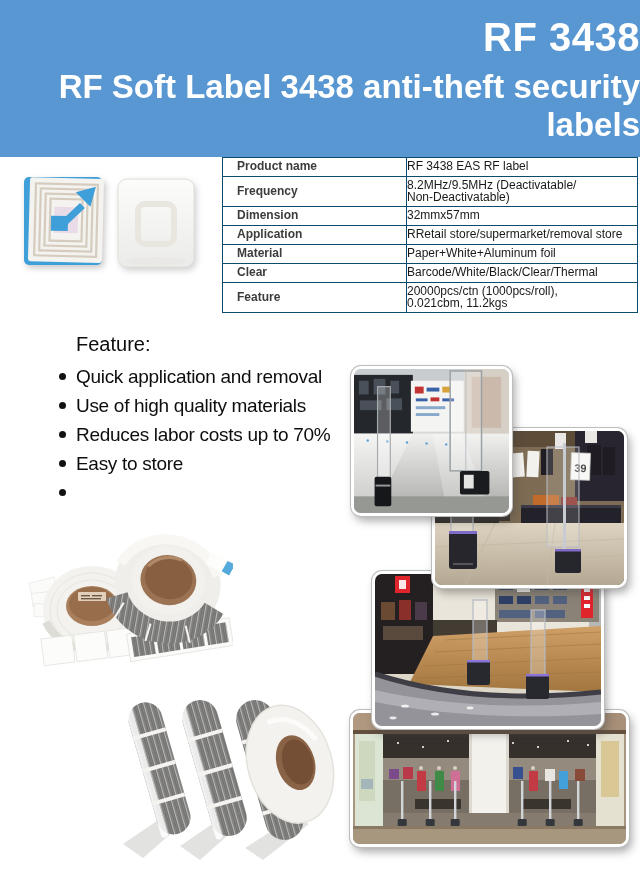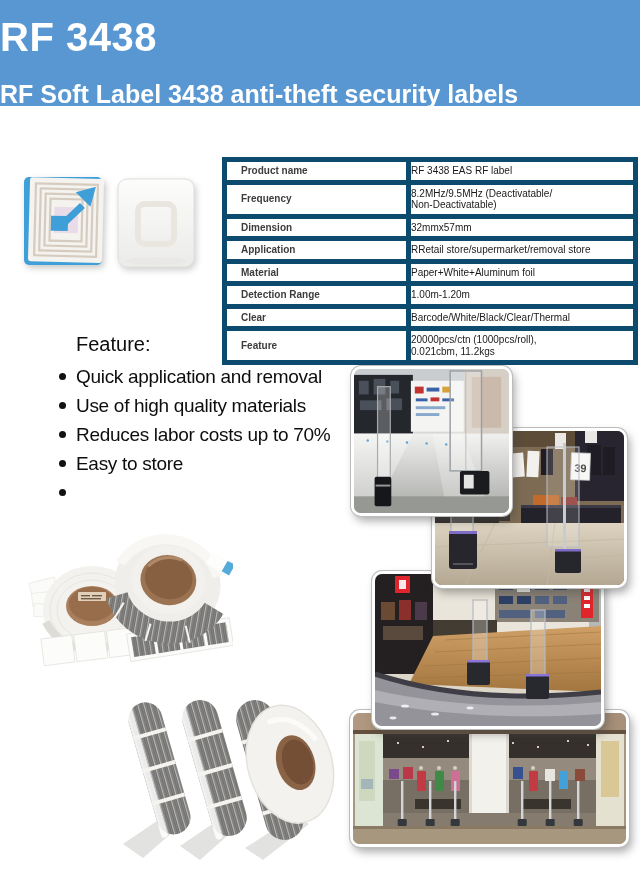--- a/index.html
+++ b/index.html
@@ -1,27 +1,27 @@
 <!DOCTYPE html>
 <html><head>
 <meta charset="utf-8">
 <style>
   * { margin:0; padding:0; box-sizing:border-box; }
   html,body { background:#ffffff; }
   body { font-family:"Liberation Sans", sans-serif; }
   .canvas { position:relative; width:640px; height:871px; margin:0 auto; background:#fff; overflow:hidden; }
 
   
-  .hero { position:absolute; left:0; top:0; width:640px; height:106px; background:#5897d2; text-align:left; color:#fff; }
+  .hero { position:absolute; left:0; top:0; width:640px; height:157px; background:#5897d2; text-align:right; color:#fff; }
   .hero-title { padding-top:15px; font-size:40px; font-weight:bold; letter-spacing:0.5px; }
-  .hero-subtitle { margin-top:20px; font-size:25px; font-weight:bold; }
+  .hero-subtitle { margin-top:8px; font-size:33px; font-weight:bold; }
 
   
   table.spec { position:absolute; left:222px; top:157px; width:416px; border-collapse:collapse; }
-  table.spec td { border:5px solid #0c4a6e; font-size:10px; line-height:11.5px; vertical-align:middle; }
+  table.spec td { border:1px solid #0c4a6e; font-size:12px; line-height:11.5px; vertical-align:middle; }
   td.spec-label { width:184px; padding:3px 6px 3px 14px; font-weight:bold; color:#3c3c3c; }
   td.spec-value { padding:3px 8px 3px 0; color:#191919; white-space:pre-line; }
   tr.r-short td { height:19px; }
   tr.r-tall td { height:27px; }
 
   
   .features { position:absolute; left:57px; top:333px; width:300px; color:#0d0d0d; }
   .feat-head { margin-left:19px; font-size:20px; }
   .features ul { list-style:none; margin-top:10px; }
   .features li { position:relative; padding-left:19px; margin-bottom:8px; font-size:19px; line-height:21px; letter-spacing:-0.3px; }
@@ -136,24 +136,20 @@
         </tr>
       <tr class="r-short">
           <td class="spec-label">Application</td>
           <td class="spec-value">RRetail store/supermarket/removal store</td>
         </tr>
       <tr class="r-short">
           <td class="spec-label">Material</td>
           <td class="spec-value">Paper+White+Aluminum foil</td>
         </tr>
       <tr class="r-short">
-          <td class="spec-label">Detection Range</td>
-          <td class="spec-value">1.00m-1.20m</td>
-        </tr>
-      <tr class="r-short">
           <td class="spec-label">Clear</td>
           <td class="spec-value">Barcode/White/Black/Clear/Thermal</td>
         </tr>
       <tr class="r-tall">
           <td class="spec-label">Feature</td>
           <td class="spec-value">20000pcs/ctn (1000pcs/roll),
 0.021cbm, 11.2kgs</td>
         </tr>
     </tbody>
   </table>

